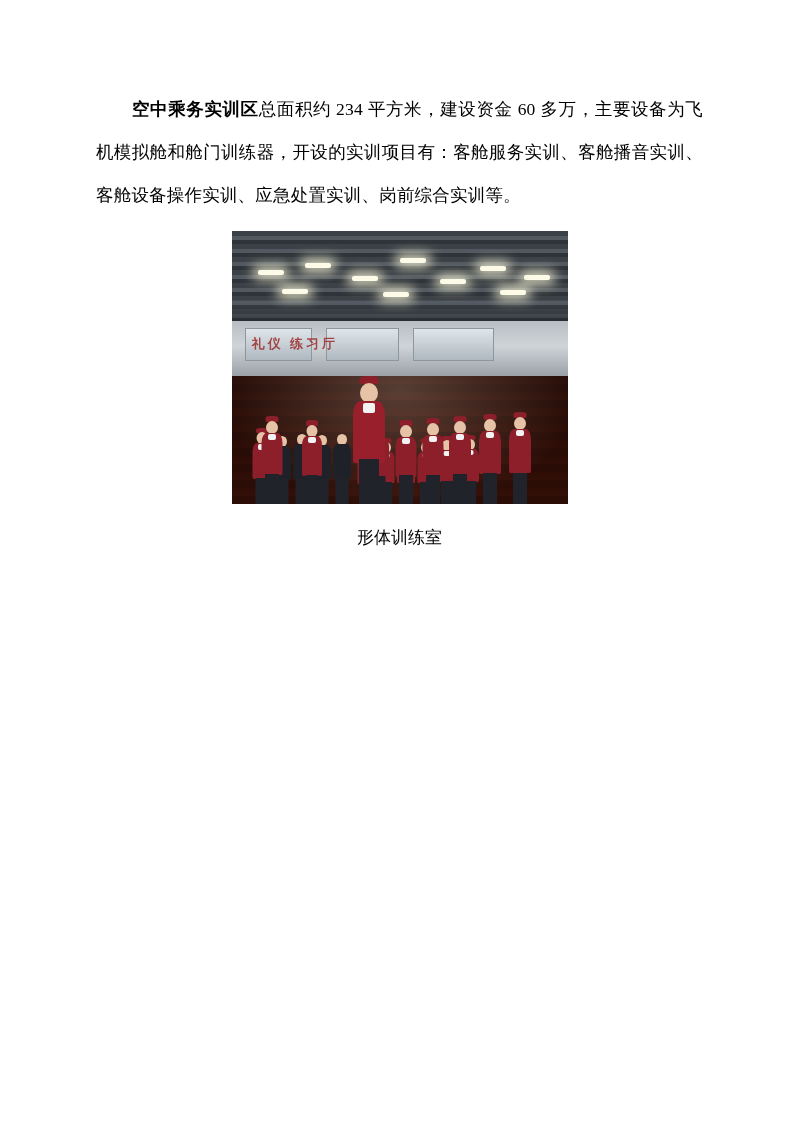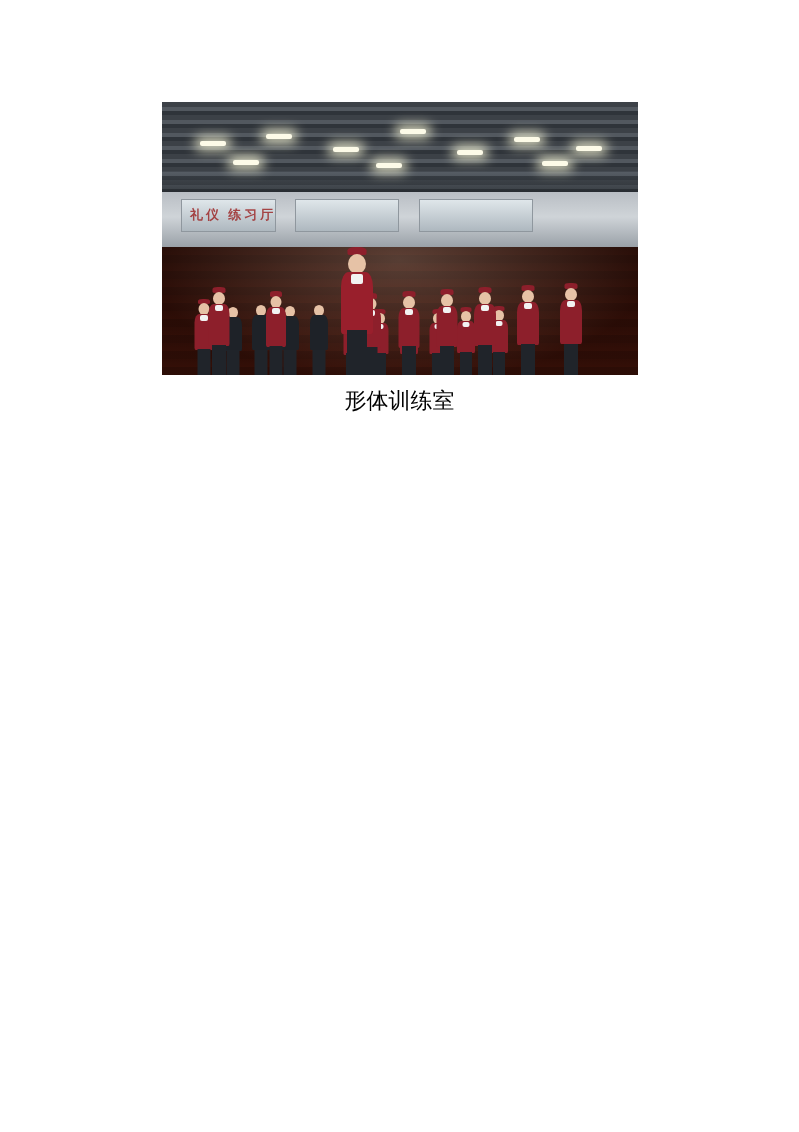--- a/index.html
+++ b/index.html
@@ -38,31 +38,31 @@
     margin-top: 2px;
   }
   .lead {
     font-weight: bold;
   }
   .figure {
     margin-top: 14px;
     text-align: center;
   }
   .figure-frame {
-    width: 476px;
+    width: 336px;
     height: 273px;
     margin: 0 auto;
     position: relative;
     overflow: hidden;
     background: #3a2018;
   }
   .caption {
-    font-size: 22px;
+    font-size: 17px;
     line-height: 36px;
-    margin-top: 8px;
+    margin-top: 16px;
     text-align: center;
   }
 
   
   .ph-ceiling {
     position: absolute;
     left: 0; top: 0; width: 100%; height: 34%;
     background:
       repeating-linear-gradient(to bottom,
         #3c4147 0px, #3c4147 5px,
@@ -165,20 +165,23 @@
     border-radius: 2px;
   }
 </style>
 </head>
 <body>
 
 <div class="page">
   <div class="doc-body">
 
 
+    <p class="para">
+      <span class="lead">空中乘务实训区</span><span>总面积约 234 平方米，建设资金 60 多万，主要设备为飞机模拟舱和舱门训练器，开设的实训项目有：客舱服务实训、客舱播音实训、客舱设备操作实训、应急处置实训、岗前综合实训等。</span>
+    </p>
 
     <div class="figure">
       <div class="figure-frame">
 
         <div class="ph-ceiling"></div>
         <div class="ph-lights">
           <span style="left:8%;  top:40%;"></span>
           <span style="left:22%; top:30%;"></span>
           <span style="left:36%; top:48%;"></span>
           <span style="left:50%; top:22%;"></span>

